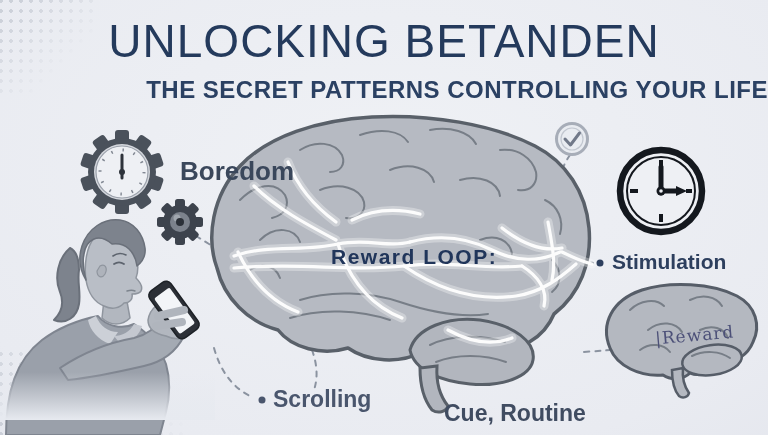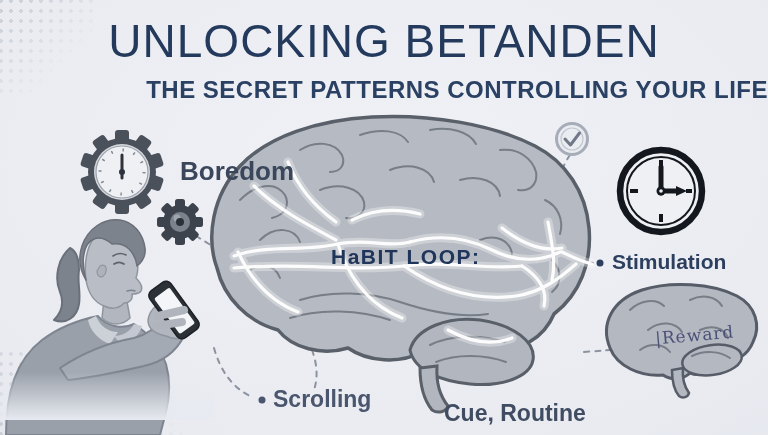--- a/index.html
+++ b/index.html
@@ -206,19 +206,19 @@
       <circle r="1.8" fill="#eef0f4"></circle>
     </g>
 
     <circle cx="600" cy="263" r="3.5" fill="#2d3f5e"></circle>
     <circle cx="262" cy="400" r="3.5" fill="#4a566d"></circle>
   </svg>
 
   <div class="txt title">UNLOCKING BETANDEN</div>
   <div class="txt subtitle">THE SECRET PATTERNS CONTROLLING YOUR LIFE</div>
   <div class="txt lbl-boredom">Boredom</div>
-  <div class="txt lbl-habit">HaBIT LOOP:</div>
+  <div class="txt lbl-habit">Reward LOOP:</div>
   <div class="txt lbl-stimulation">Stimulation</div>
   <div class="txt lbl-reward">|Reward</div>
   <div class="txt lbl-scrolling">Scrolling</div>
   <div class="txt lbl-cue">Cue, Routine</div>
 
 </div>
 
 </body></html>

